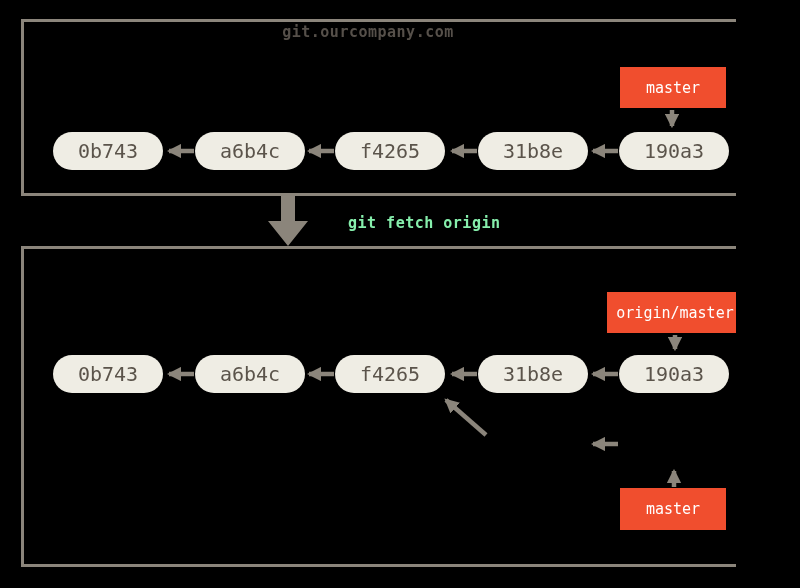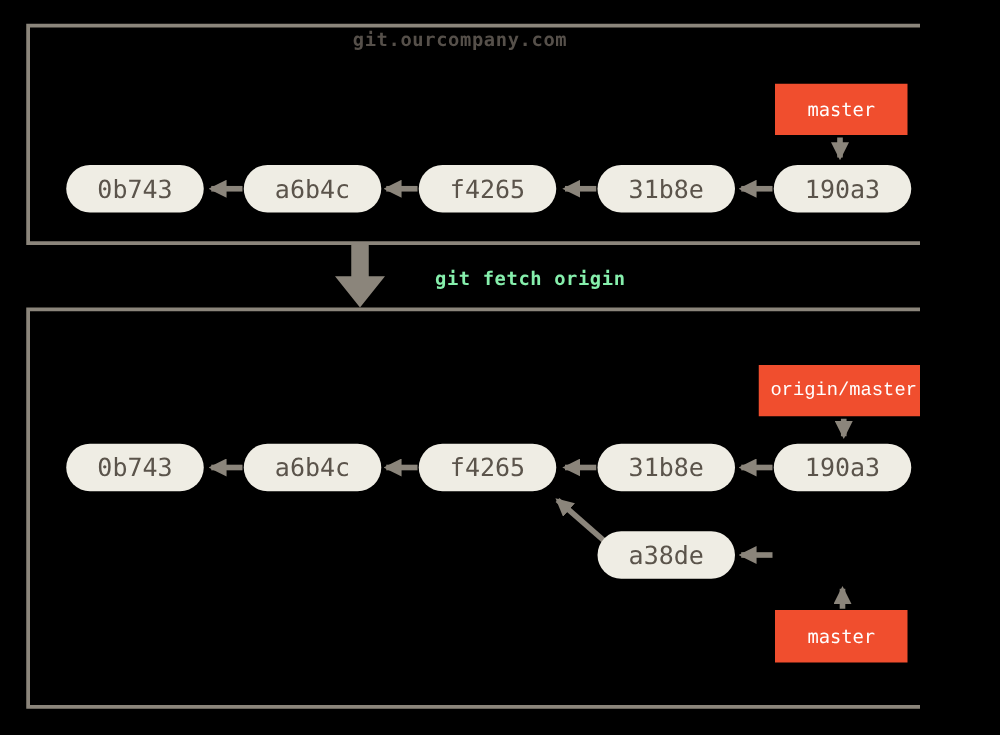--- a/index.html
+++ b/index.html
@@ -76,25 +76,24 @@
   <div class="fetch-label">git fetch origin</div>
 
   <div class="branch" style="left:620px; top:67px; width:106px; height:41px;">master</div>
 
   <div class="node" style="left:53px;  top:132px;">0b743</div>
   <div class="node" style="left:195px; top:132px;">a6b4c</div>
   <div class="node" style="left:335px; top:132px;">f4265</div>
   <div class="node" style="left:478px; top:132px;">31b8e</div>
   <div class="node" style="left:619px; top:132px;">190a3</div>
 
-  <div class="branch" style="left:607px; top:292px; width:136px; height:41px;font-family:Liberation Mono, monospace;">origin/master</div>
+  <div class="branch" style="left:607px; top:292px; width:136px; height:41px;">origin/master</div>
 
   <div class="node" style="left:53px;  top:355px;">0b743</div>
   <div class="node" style="left:195px; top:355px;">a6b4c</div>
   <div class="node" style="left:335px; top:355px;">f4265</div>
   <div class="node" style="left:478px; top:355px;">31b8e</div>
   <div class="node" style="left:619px; top:355px;">190a3</div>
 
-  <div class="node" style="left:478px; top:425px;">a38de</div>
 
   <div class="branch" style="left:620px; top:488px; width:106px; height:42px;">master</div>
 
 </div>
 
 </body></html>

